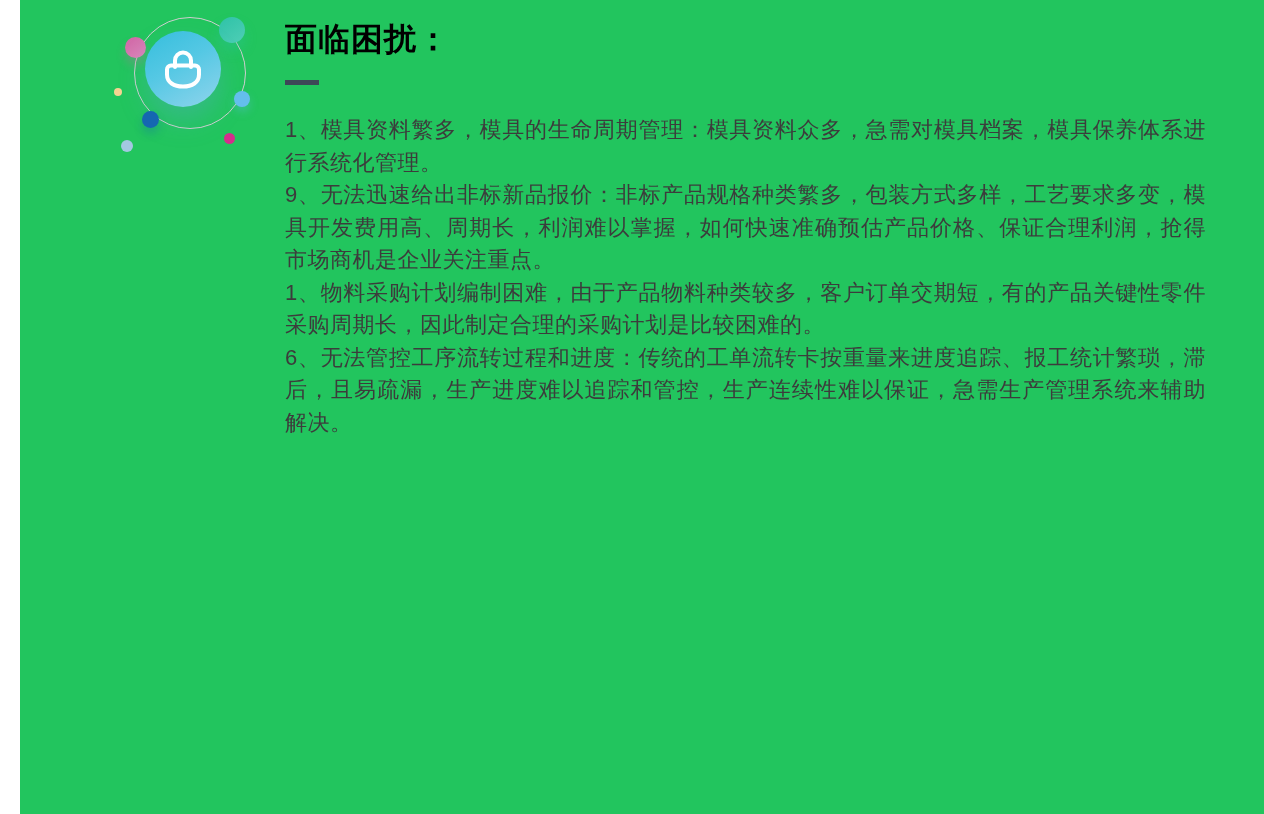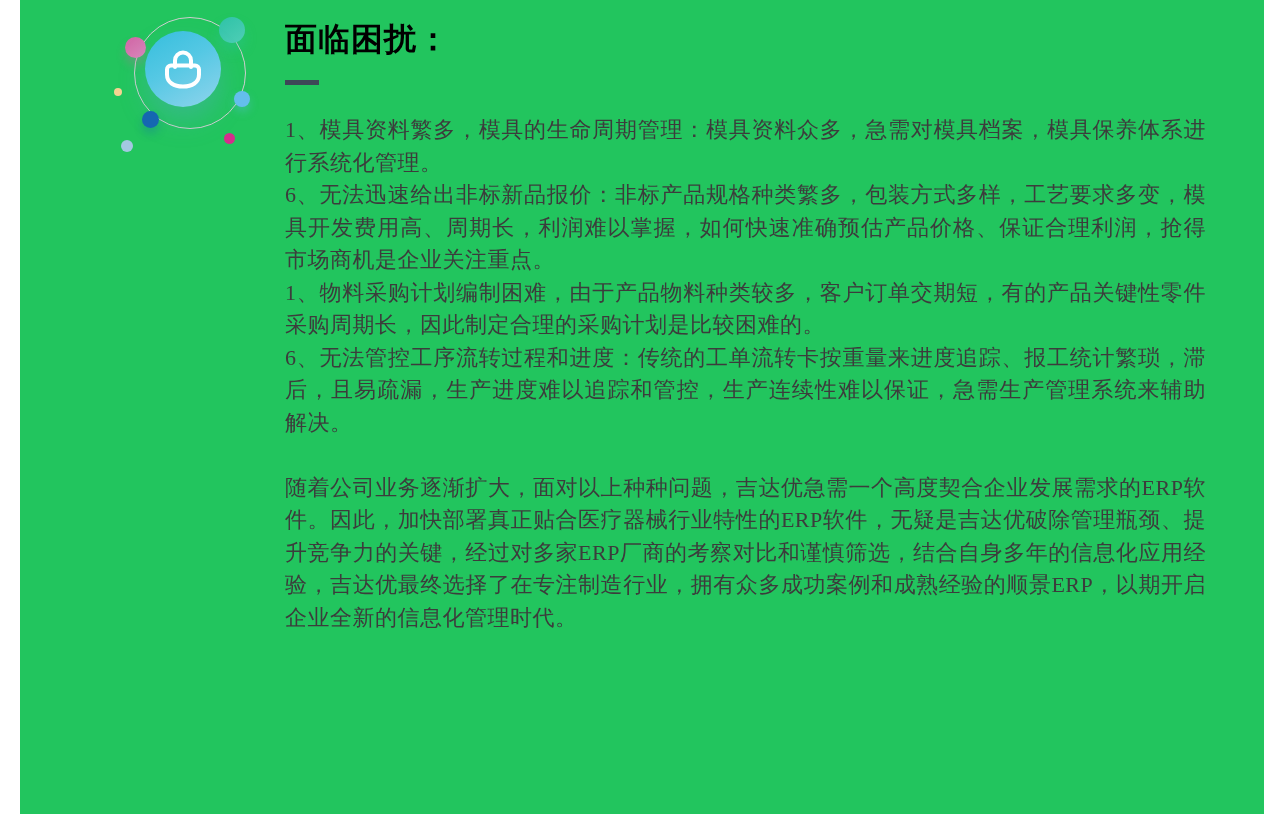--- a/index.html
+++ b/index.html
@@ -52,21 +52,21 @@
   .page-title {
     font-size: 32px; line-height: 38px; font-weight: bold; color: #000000;
     letter-spacing: 1px;
   }
   .title-dash {
     margin-top: 22px; width: 34px; height: 5px; background: #3d4857;
   }
   .issues { margin-top: 29px; }
   .issues p, .closing {
     font-size: 22px; line-height: 32.5px; color: #3c3c3c;
-    letter-spacing: 0.5px; text-align: justify; font-family: Liberation Serif, serif;
+    letter-spacing: 0.5px; text-align: justify;
   }
   .closing { margin-top: 32.5px; }
 </style>
 </head>
 <body>
 
 <div class="page">
 
   <div class="icon-cluster">
     <div class="ring"></div>
@@ -84,21 +84,20 @@
     <span class="dot dot-lightblue"></span>
     <span class="dot dot-magenta"></span>
   </div>
 
   <div class="content">
     <h1 class="page-title">面临困扰：</h1>
     <div class="title-dash"></div>
 
     <div class="issues">
       <p>1、模具资料繁多，模具的生命周期管理：模具资料众多，急需对模具档案，模具保养体系进行系统化管理。</p>
-      <p>6、无法迅速给出非标新品报价：非标产品规格种类繁多，包装方式多样，工艺要求多变，模具开发费用高、周期长，利润难以掌握，如何快速准确预估产品价格、保证合理利润，抢得市场商机是企业关注重点。</p>
+      <p>9、无法迅速给出非标新品报价：非标产品规格种类繁多，包装方式多样，工艺要求多变，模具开发费用高、周期长，利润难以掌握，如何快速准确预估产品价格、保证合理利润，抢得市场商机是企业关注重点。</p>
       <p>1、物料采购计划编制困难，由于产品物料种类较多，客户订单交期短，有的产品关键性零件采购周期长，因此制定合理的采购计划是比较困难的。</p>
       <p>6、无法管控工序流转过程和进度：传统的工单流转卡按重量来进度追踪、报工统计繁琐，滞后，且易疏漏，生产进度难以追踪和管控，生产连续性难以保证，急需生产管理系统来辅助解决。</p>
     </div>
 
-    <p class="closing">随着公司业务逐渐扩大，面对以上种种问题，吉达优急需一个高度契合企业发展需求的ERP软件。因此，加快部署真正贴合医疗器械行业特性的ERP软件，无疑是吉达优破除管理瓶颈、提升竞争力的关键，经过对多家ERP厂商的考察对比和谨慎筛选，结合自身多年的信息化应用经验，吉达优最终选择了在专注制造行业，拥有众多成功案例和成熟经验的顺景ERP，以期开启企业全新的信息化管理时代。</p>
   </div>
 
 </div>
 
 </body></html>

